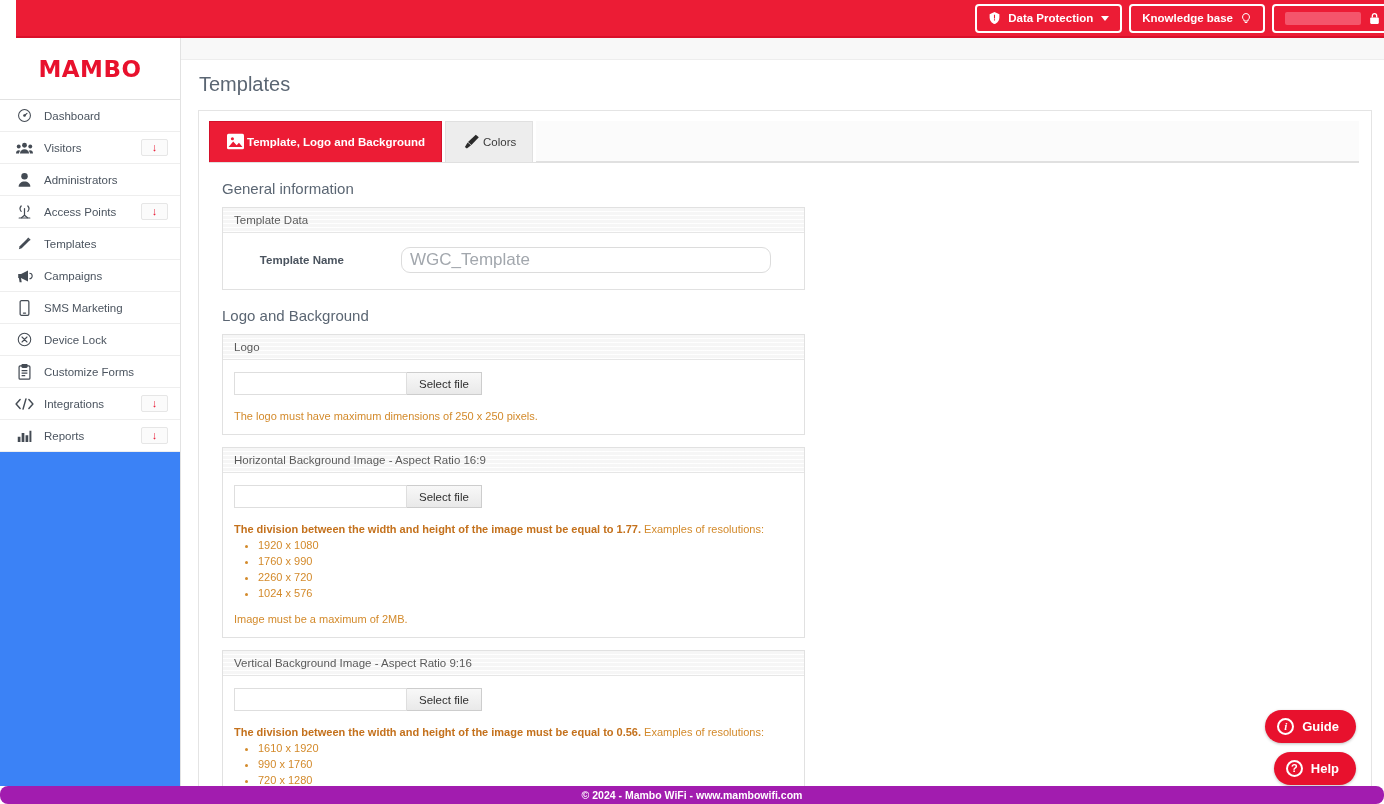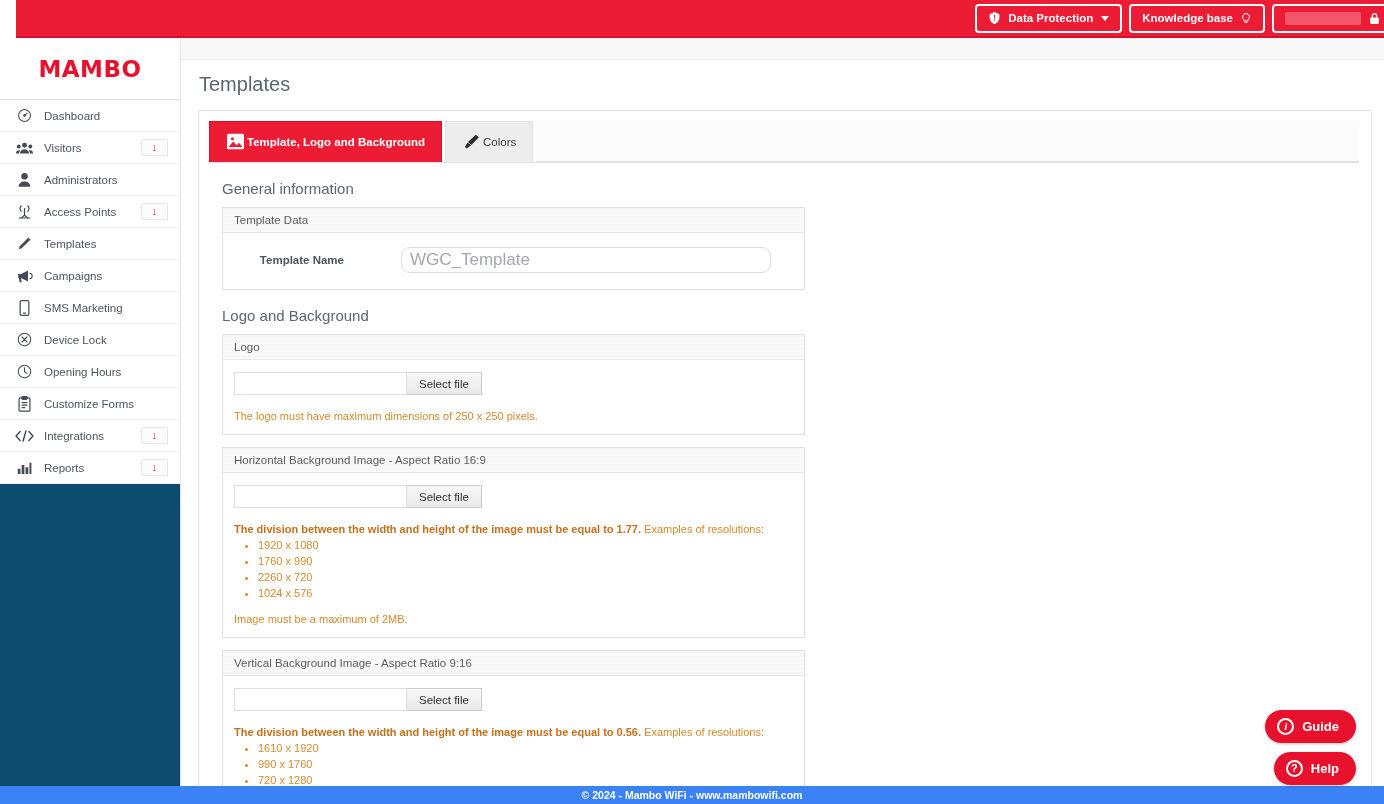--- a/index.html
+++ b/index.html
@@ -46,21 +46,21 @@
   .redact-bar {
     width: 76px; height: 13px;
     background: #f4556b;
     border-radius: 2px;
   }
 
   
   .sidebar {
     position: absolute; top: 38px; left: 0;
     width: 181px; height: 748px;
-    background: #0c4a6e;
+    background: #3b82f6;
     border-right: 1px solid #e2e2e2;
   }
   .brand {
     height: 62px;
     background: #ffffff;
     border-bottom: 1px solid #e2e2e2;
     display: flex; align-items: center; justify-content: center;
   }
   .brand-text {
     color: #e8112d;
@@ -274,25 +274,25 @@
     font-family: "Liberation Serif", serif;
     font-style: italic;
     line-height: 1;
   }
   .fab-ico.q { font-style: normal; font-family: "Liberation Sans", sans-serif; }
 
   
   .footer {
     position: absolute; left: 0; bottom: 0;
     width: 1384px; height: 18px;
-    background: #3b82f6;
+    background: #a21caf;
     color: #ffffff;
     font-size: 10.5px;
     font-weight: bold;
-    display: flex; align-items: center; justify-content: center;
+    display: flex; align-items: center; justify-content: center; border-radius: 8px;
   }
 </style>
 </head>
 <body>
 
 <div class="topbar">
 
   <div class="tb-btn">
     <span>
       <svg width="13" height="14" viewBox="0 0 24 24" fill="#ffffff">
@@ -415,29 +415,20 @@
     <div class="nav-item">
       <span class="nav-icon">
         <svg width="15" height="15" viewBox="0 0 24 24" fill="none" stroke="#444b54" stroke-width="1.7">
             <circle cx="12" cy="12" r="10"></circle>
             <path d="M8 8l8 8M16 8l-8 8" stroke-linecap="round"></path>
           </svg>
       </span>
       <span class="nav-label">Device Lock</span>
     </div>
 
-    <div class="nav-item">
-      <span class="nav-icon">
-        <svg width="15" height="15" viewBox="0 0 24 24" fill="none" stroke="#444b54" stroke-width="1.7">
-            <circle cx="12" cy="12" r="10"></circle>
-            <path d="M12 6v6.5l4 2.5" stroke-linecap="round"></path>
-          </svg>
-      </span>
-      <span class="nav-label">Opening Hours</span>
-    </div>
 
     <div class="nav-item">
       <span class="nav-icon">
         <svg width="13" height="16" viewBox="0 0 18 22" fill="none" stroke="#444b54" stroke-width="1.7">
             <rect x="1.5" y="2.5" width="15" height="18.5" rx="1.5"></rect>
             <rect x="5.5" y="0.5" width="7" height="4" rx="1" fill="#444b54"></rect>
             <path d="M5 9h8M5 12.5h8M5 16h5"></path>
           </svg>
       </span>
       <span class="nav-label">Customize Forms</span>

